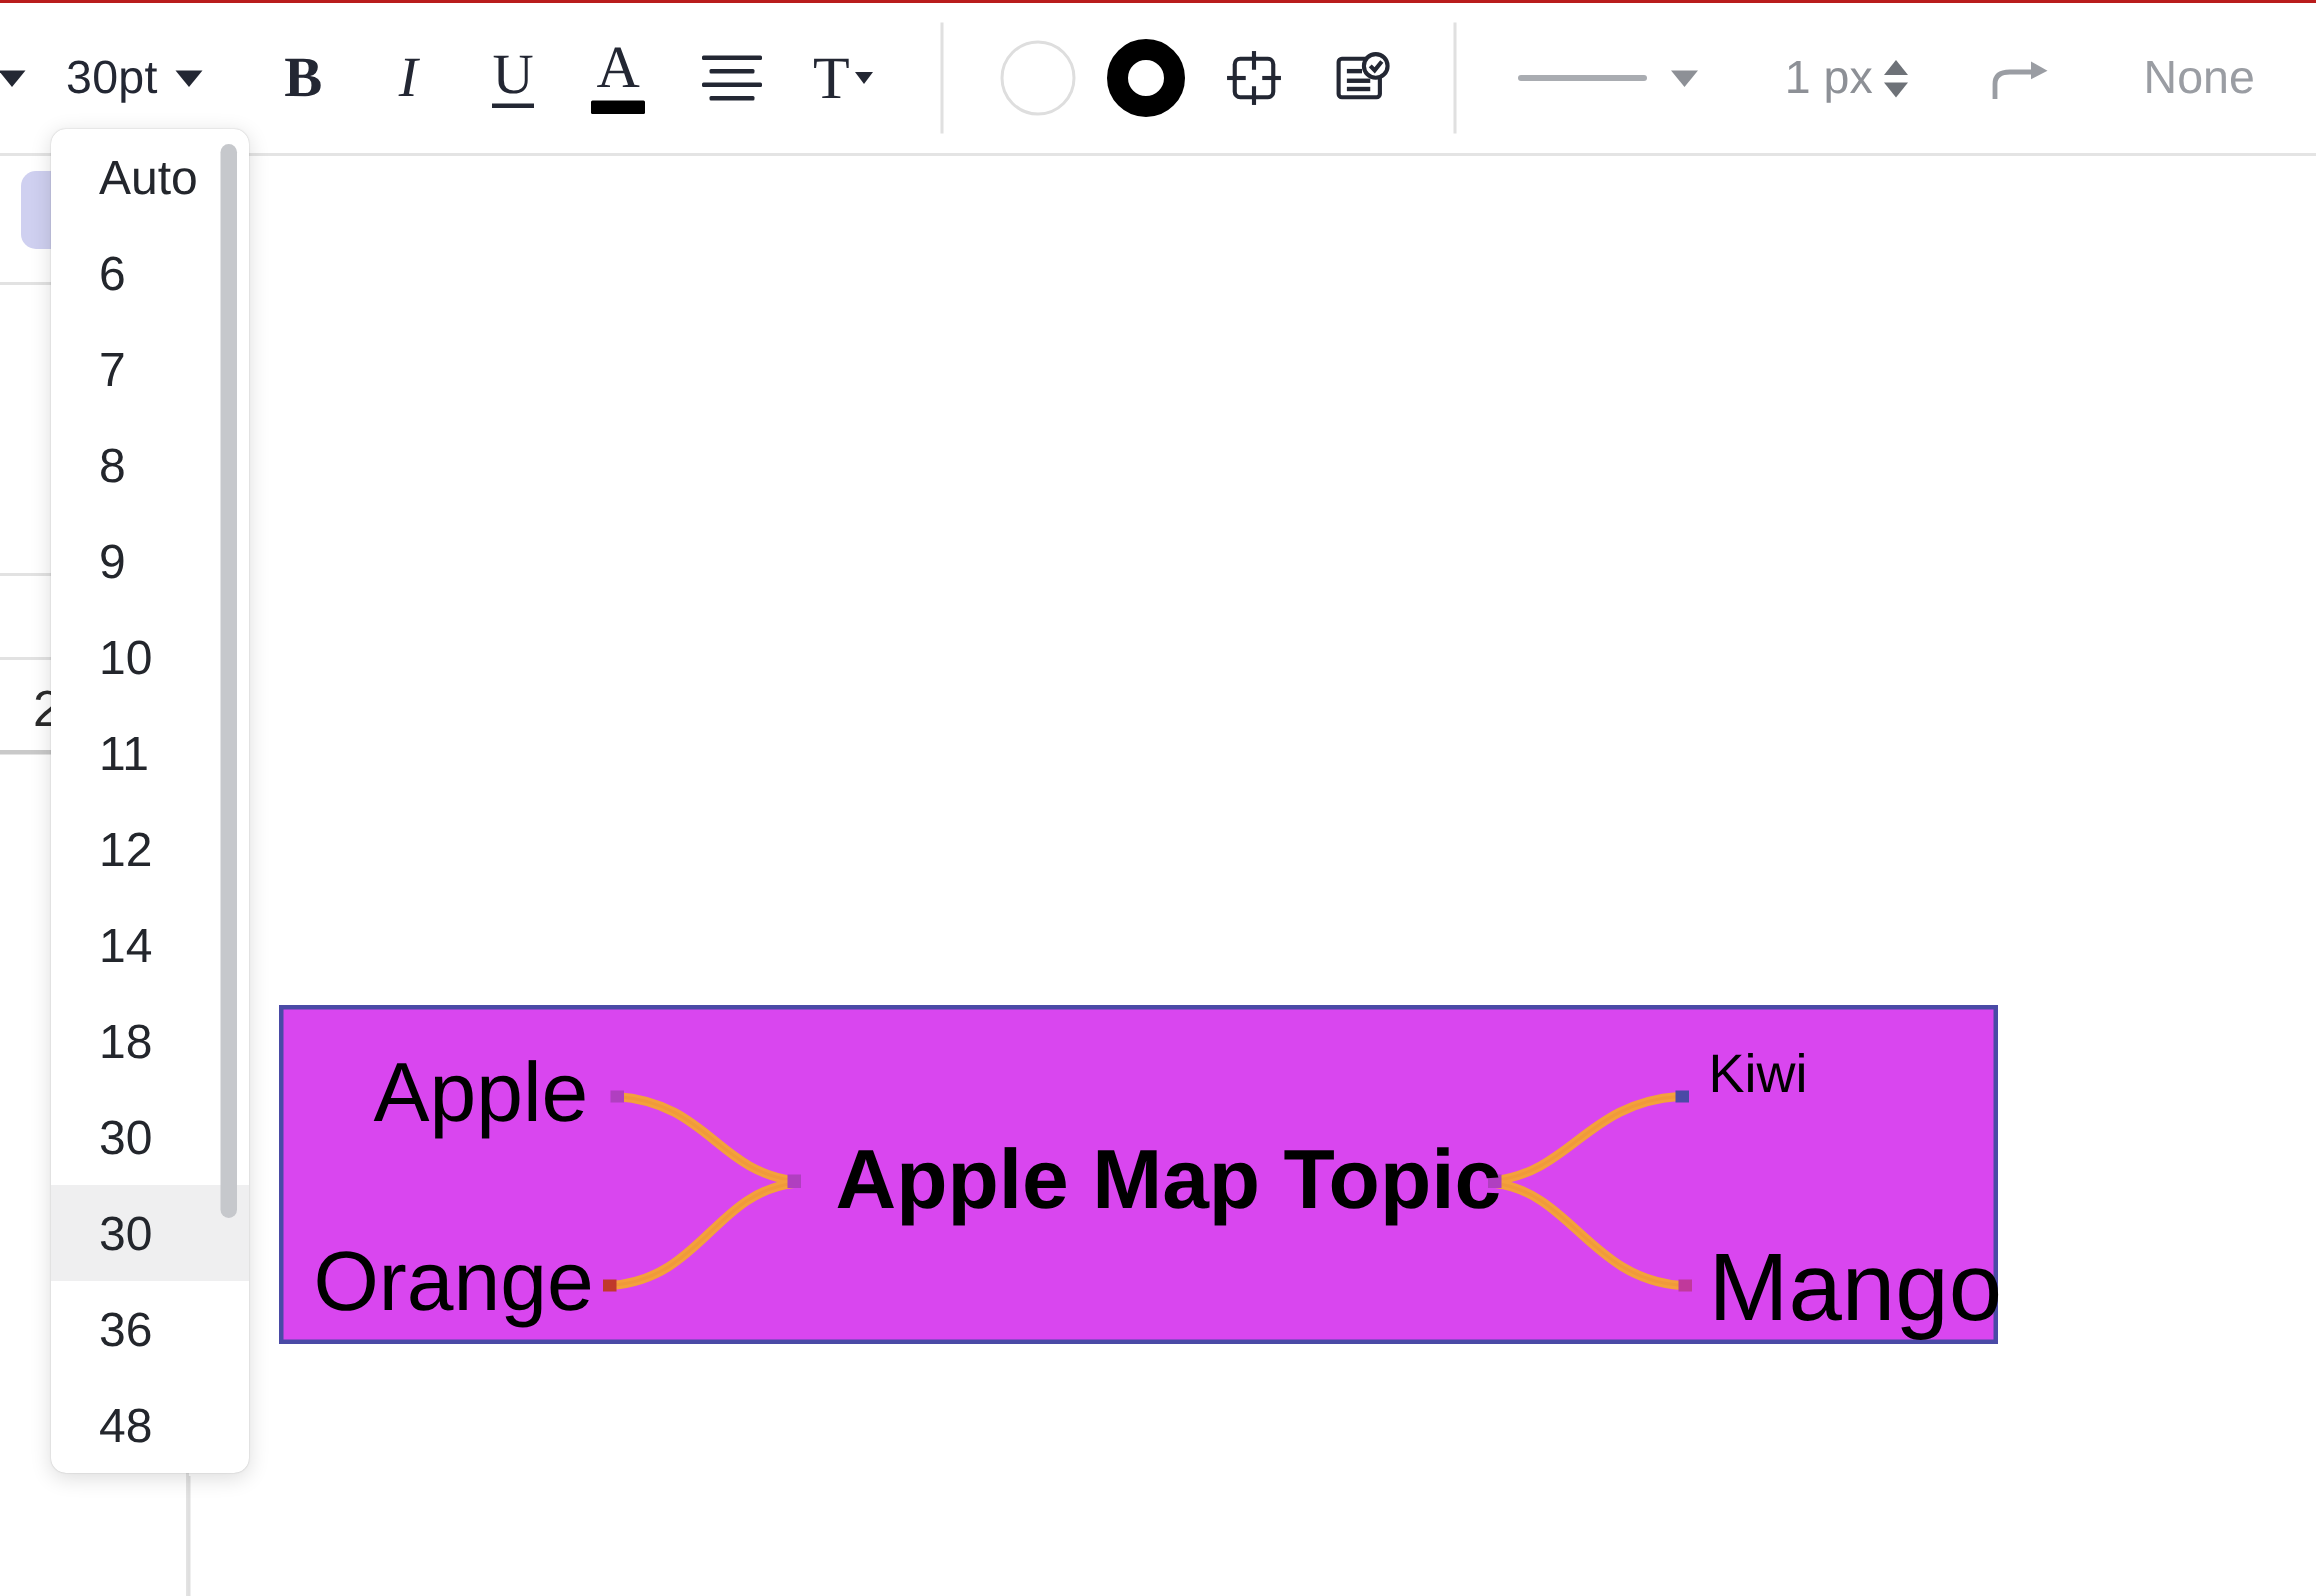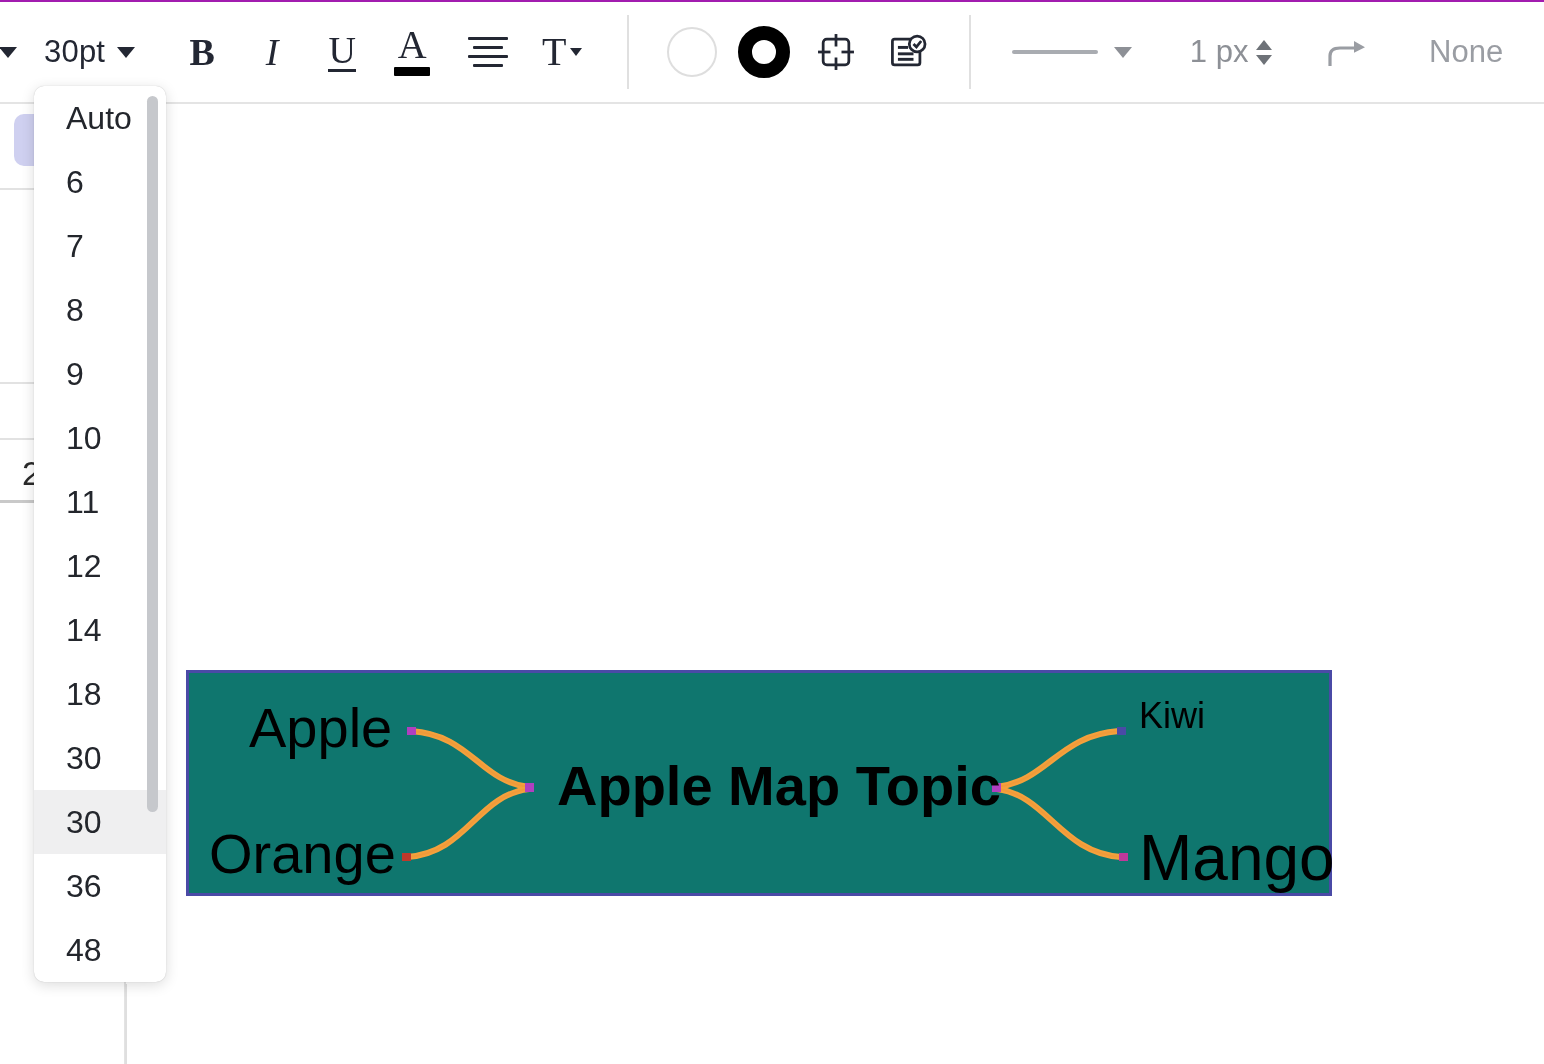--- a/index.html
+++ b/index.html
@@ -9,21 +9,21 @@
     background:#ffffff;
     font-family:"Liberation Sans","DejaVu Sans",sans-serif;
     overflow:hidden;
     position:relative;
   }
 
   
   #toolbar{
     position:absolute;left:0;top:0;width:1544px;height:104px;
     background:#ffffff;
-    border-top:2px solid #a21caf;
+    border-top:2px solid #b91c1c;
     border-bottom:2px solid #e4e4e4;
     box-sizing:border-box;
     display:flex;align-items:center;
   }
   .tb-group{display:flex;align-items:center;height:100%;}
   .tb-sep{
     width:2px;height:74px;background:#e0e0e0;margin:0 10px;flex:0 0 auto;
   }
   .tb-btn{
     display:flex;align-items:center;justify-content:center;
@@ -114,21 +114,21 @@
   }
 
   
   #canvas{
     position:absolute;left:126px;top:104px;width:1418px;height:960px;
     background:#ffffff;
   }
 
   #mindmap-selection{
     position:absolute;left:60px;top:566px;width:1146px;height:226px;
-    border:3px solid #4a4aa6;box-sizing:border-box;background:#0f766e;
+    border:3px solid #4a4aa6;box-sizing:border-box;background:#d946ef;
   }
   .node-label{position:absolute;color:#000;white-space:nowrap;}
   #node-apple{left:60px;top:22px;font-size:56px;}
   #node-orange{left:20px;top:148px;font-size:56px;}
   #node-kiwi{left:950px;top:22px;font-size:36px;}
   #node-mango{left:950px;top:148px;font-size:64px;}
   #node-center{left:368px;top:80px;font-size:56px;font-weight:bold;}
   #connectors{position:absolute;left:0;top:0;width:1140px;height:220px;}
 
   

